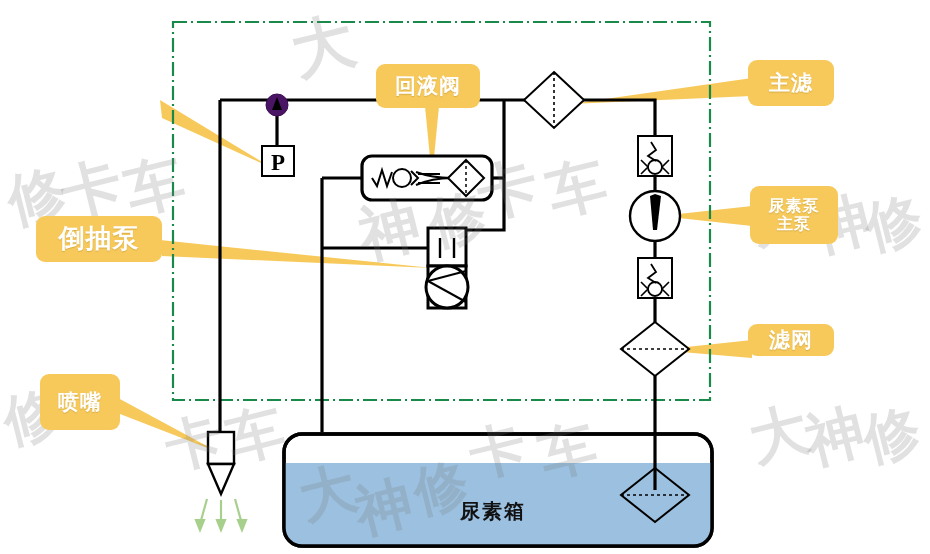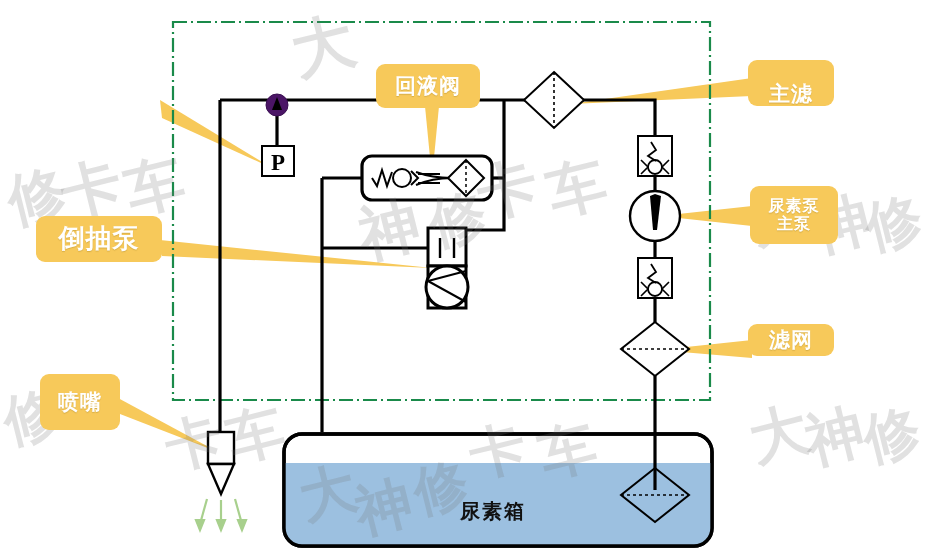--- a/index.html
+++ b/index.html
@@ -221,21 +221,21 @@
   </div>
 
   <div class="callout" style="left:40px;top:374px;width:80px;height:56px;font-size:21px;">
     <span class="cal-line">喷嘴</span>
   </div>
 
   <div class="callout" style="left:376px;top:52px;width:104px;height:44px;font-size:21px;margin-top:12px;">
     <span class="cal-line">回液阀</span>
   </div>
 
-  <div class="callout" style="left:748px;top:60px;width:86px;height:46px;font-size:21px;justify-content:flex-end;">
+  <div class="callout" style="left:748px;top:60px;width:86px;height:46px;font-size:21px;">
     <span class="cal-line">主滤</span>
   </div>
 
   <div class="callout" style="left:750px;top:186px;width:88px;height:58px;font-size:16px;">
     <span class="cal-line">尿素泵</span>
     <span class="cal-line">主泵</span>
   </div>
 
   <div class="callout" style="left:748px;top:324px;width:86px;height:32px;font-size:21px;">
     <span class="cal-line">滤网</span>

